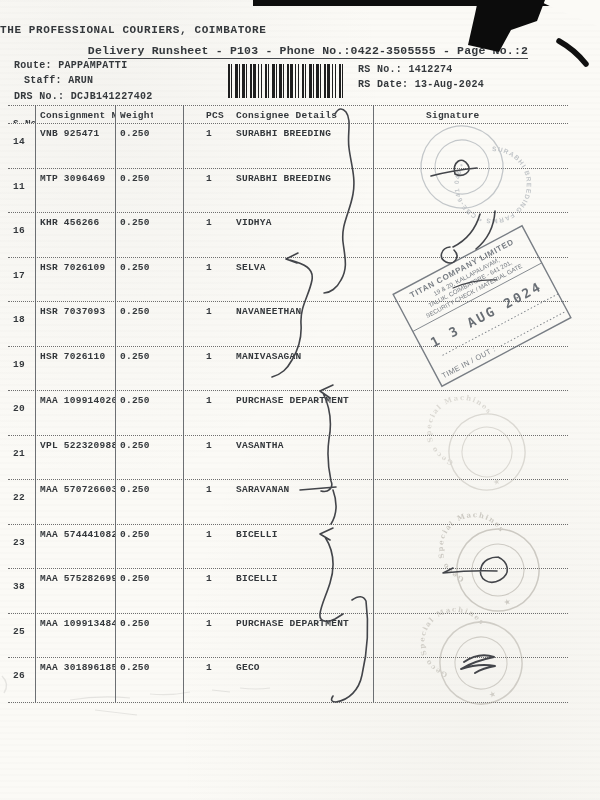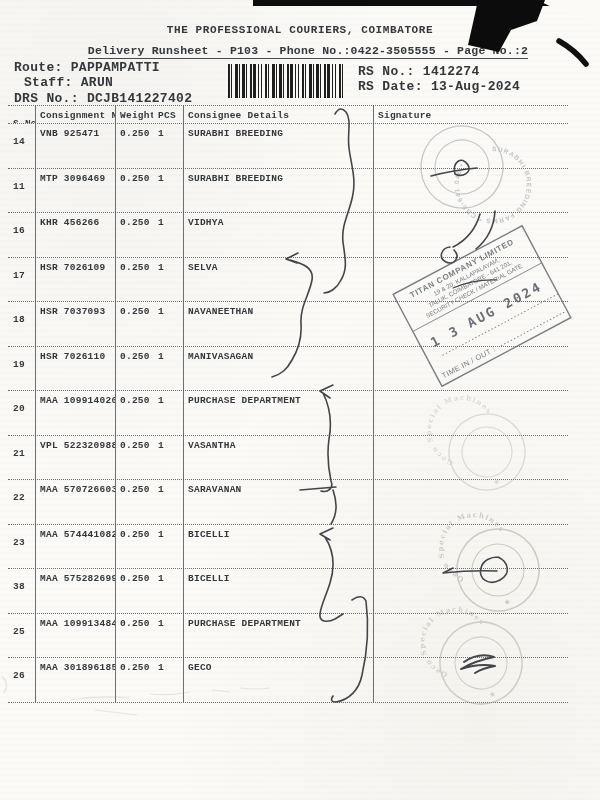--- a/index.html
+++ b/index.html
@@ -10,25 +10,25 @@
     color:#34383c;
   }
   .page::before{
     content:"";position:absolute;inset:0;pointer-events:none;
     background:
       radial-gradient(ellipse at 18% 12%, rgba(120,120,120,.05), transparent 40%),
       radial-gradient(ellipse at 80% 90%, rgba(140,135,120,.06), transparent 45%),
       repeating-linear-gradient(180deg, rgba(90,90,90,.015) 0 2px, transparent 2px 6px);
   }
   .abs{position:absolute;}
-  .hdr1{top:24px;left:0;right:0;text-align:center;font-size:11px;font-weight:700;letter-spacing:.6px;}
+  .hdr1{top:24px;left:0;right:0;text-align:left;font-size:11px;font-weight:700;letter-spacing:.6px;}
   .hdr2{top:41px;left:0;right:0;text-align:center;}
   .hdr2 span{display:inline-block;font-size:11.5px;font-weight:700;letter-spacing:.2px;
     border-bottom:1.4px solid #45484c;padding-bottom:1px;transform:translateX(8px);}
-  .meta{font-size:13px;font-weight:700;letter-spacing:.3px;white-space:nowrap;}
+  .meta{font-size:10px;font-weight:700;letter-spacing:.3px;white-space:nowrap;}
   .barcode{
     top:64px;left:228px;width:118px;height:34px;
     background:repeating-linear-gradient(90deg,
       #1e1e1e 0 2px, transparent 2px 3px,
       #1e1e1e 3px 4px, transparent 4px 7px,
       #1e1e1e 7px 10px, transparent 10px 11px,
       #1e1e1e 11px 12px, transparent 12px 14px,
       #1e1e1e 14px 17px, transparent 17px 18px,
       #1e1e1e 18px 19px, transparent 19px 22px,
       #1e1e1e 22px 24px, transparent 24px 25px,
@@ -36,21 +36,21 @@
       #1e1e1e 30px 31px, transparent 31px 33px,
       #1e1e1e 33px 34px, transparent 34px 37px);
   }
   .table{top:105px;left:8px;width:560px;font-size:9.5px;font-weight:600;letter-spacing:.25px;}
   .thead{display:flex;height:17px;border-top:1px dotted #6e6e6e;border-bottom:1px dotted #6e6e6e;}
   .trow{display:flex;height:44.5px;border-bottom:1px dotted #6e6e6e;box-sizing:border-box;justify-content:center;}
   .c{padding:4px 0 0 5px;box-sizing:border-box;overflow:hidden;white-space:nowrap;}
   .c.sno{width:27px;margin-top:8px;}
   .c.cno{width:80px;}
   .c.wt{width:38px;}
-  .c.pcs{width:30px;}
+  .c.pcs{width:30px;margin-left:48px;}
   .c.cons{width:190px;}
   .c.sig{flex:1;}
   .vline{position:absolute;top:105px;height:597px;width:1px;background:#53575c;opacity:.85;}
   .overlay{position:absolute;top:0;left:0;pointer-events:none;}
 </style>
 </head>
 <body>
 
 <div class="page">
 

